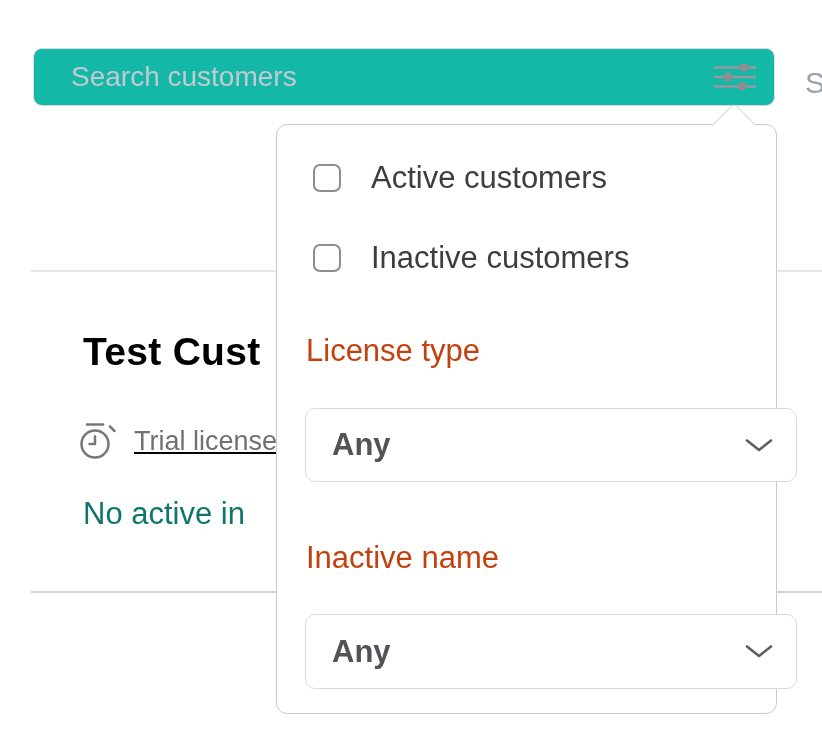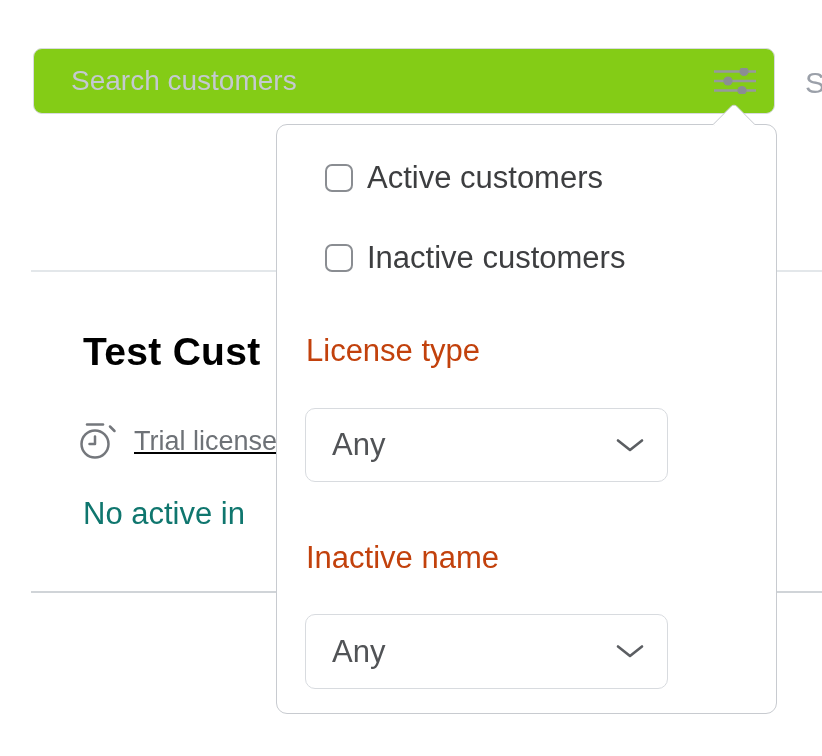--- a/index.html
+++ b/index.html
@@ -14,52 +14,52 @@
 
   .cust-name { position:absolute; left:83px; top:330px; font-size:39px; font-weight:700;
                color:#000000; letter-spacing:.3px; white-space:nowrap; }
   .license-row { position:absolute; left:80px; top:420px; height:42px; display:flex;
                  align-items:center; gap:16px; white-space:nowrap;text-decoration:underline; }
   .license-row .txt { font-size:27px; color:#6e7277; }
   .status-text { position:absolute; left:83px; top:496px; font-size:31px; color:#0f766e;
                  white-space:nowrap; }
 
   
-  .searchbox { position:absolute; left:33px; top:48px; width:742px; height:66px;
-               border:1.5px solid #d8dbdf; border-radius:9px; background:#84cc16;
+  .searchbox { position:absolute; left:33px; top:48px; width:742px; height:58px;
+               border:1.5px solid #d8dbdf; border-radius:9px; background:#14b8a6;
                display:flex; align-items:center; }
   .searchbox input { flex:1; height:100%; border:none; outline:none; background:transparent;
                      font-family:inherit; font-size:28px; color:#3d3e40; padding:0 0 0 37px; }
   .searchbox input::placeholder { color:#c4c9d1; }
   .filter-btn { border:none; background:transparent; padding:0 18px 0 0; cursor:pointer;
                 display:flex; align-items:center; }
   .edge-text { position:absolute; left:805px; top:66px; font-size:30px; color:#9ba0a9;
                white-space:nowrap; }
 
   
   .popover { position:absolute; left:276px; top:124px; width:501px; height:590px;
              background:#fff; border:1.5px solid #c8cbd0; border-radius:11px; z-index:10; }
   .caret { position:absolute; top:-16px; right:27px; width:30px; height:30px; background:#fff;
            border-top:1.5px solid #c8cbd0; border-left:1.5px solid #c8cbd0;
            border-top-left-radius:5px; transform:rotate(45deg); z-index:11; }
-  .cb-row { position:absolute; left:36px; display:flex; align-items:center; gap:14px;
-            cursor:pointer; white-space:nowrap;margin-left:12px; }
+  .cb-row { position:absolute; left:36px; display:flex; align-items:center; gap:30px;
+            cursor:pointer; white-space:nowrap; }
   .cb-row.r1 { top:35px; }
   .cb-row.r2 { top:115px; }
   .cb { display:inline-block; width:28px; height:28px; border:2px solid #8a8d92;
         border-radius:7px; background:#fff; flex:0 0 auto; }
   .cb-row .lbl { font-size:31px; color:#3d3e40; }
 
   .field-label { position:absolute; left:29px; font-size:31px; color:#c2410c; white-space:nowrap; }
   .field-label.f1 { top:208px; }
   .field-label.f2 { top:415px; }
 
-  .select { position:absolute; left:28px; width:363px; height:74px; border:1.5px solid #d8dbdf;
+  .select { position:absolute; left:28px; width:492px; height:74px; border:1.5px solid #d8dbdf;
             border-radius:10px; background:#fff; display:flex; align-items:center;
-            justify-content:space-between; padding:0 22px 0 26px; cursor:pointer; }
+            justify-content:space-between; padding:0 22px 0 26px; cursor:pointer;font-weight:bold; }
   .select.s1 { top:283px; }
   .select.s2 { top:489px; height:75px; }
   .select .val { font-size:31px; color:#515356; }
 </style>
 </head>
 <body>
 
 <div class="canvas">
 
   <div class="divider d1"></div>

